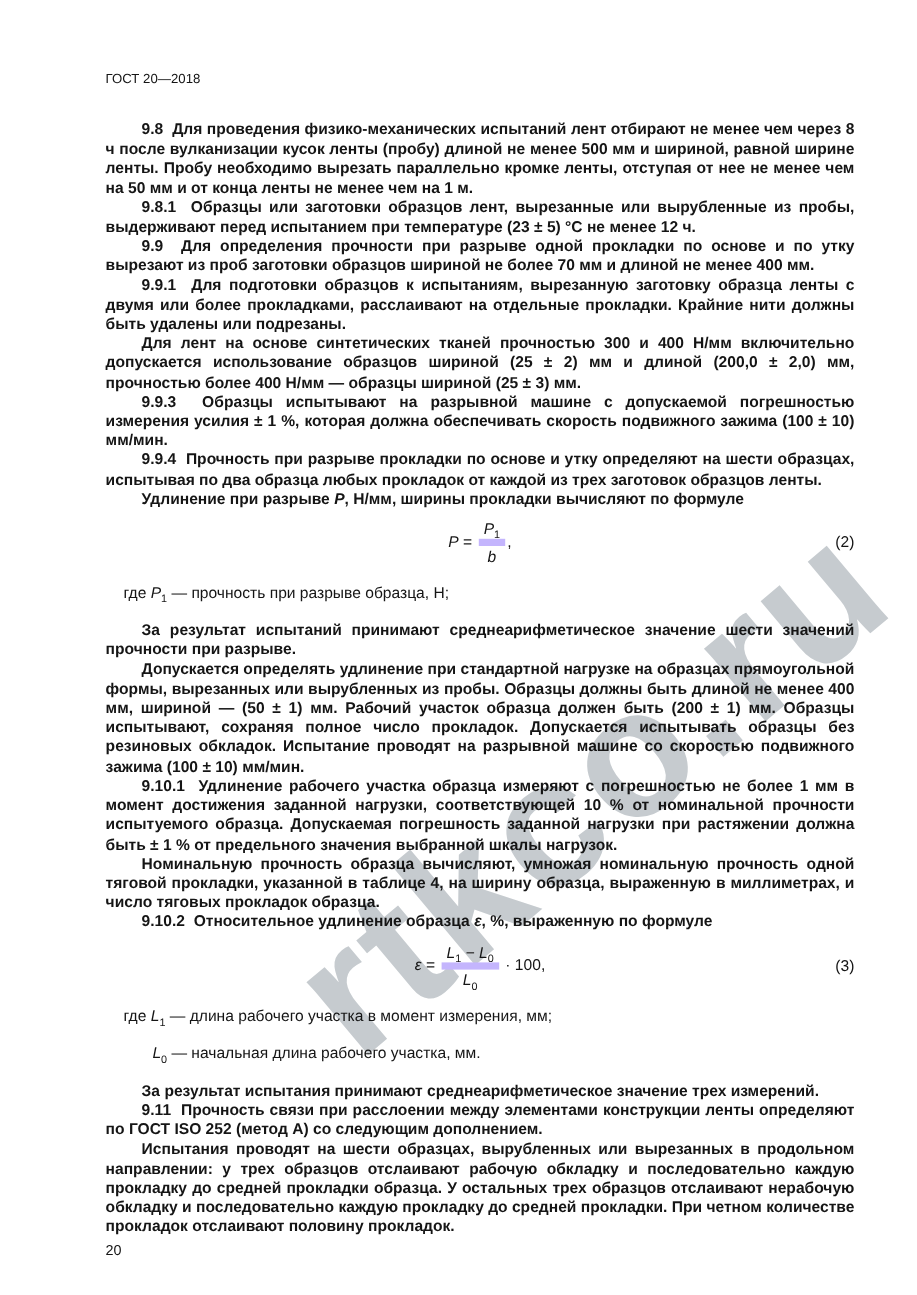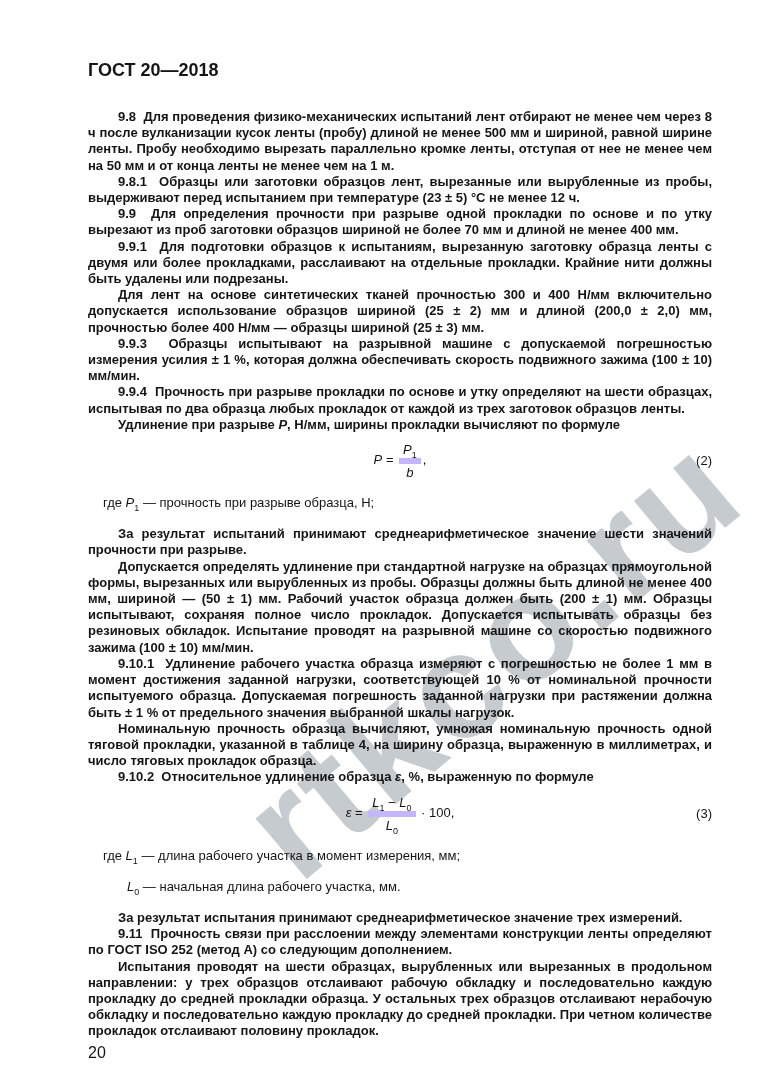--- a/index.html
+++ b/index.html
@@ -27,22 +27,22 @@
     color: #c6cbcf;
     white-space: nowrap;
     transform: rotate(-40deg);
     transform-origin: 0 0;
     z-index: 0;
     user-select: none;
   }
   .doc-header {
     position: relative;
     z-index: 1;
-    font-size: 18px;
-    font-weight: bold;
+    font-size: 11px;
+    font-weight: normal;
     margin: 0 0 28px 0;
   }
   .content {
     position: relative;
     z-index: 1;
     font-size: 13px;
     line-height: 16.2px;
     text-align: justify;
   }
   .para { margin: 0; text-indent: 30px; font-weight: bold; }
@@ -65,21 +65,21 @@
   .frac {
     display: inline-block;
     text-align: center;
     vertical-align: middle;
     margin: 0 2px;
   }
   .frac .fnum { display: block; border-bottom: 6px solid #c4b5fd; padding: 0 4px 1px 4px; line-height: 15px; }
   .frac .fden { display: block; padding: 1px 4px 0 4px; line-height: 15px; }
   .it { font-style: italic; }
   sub { font-size: 9px; line-height: 0; }
-  .page-number { margin: 4px 0 0 0; font-size: 16px; text-indent: 0; }
+  .page-number { margin: 4px 0 0 0; font-size: 12px; text-indent: 0; }
 </style>
 </head>
 <body>
 
 <div class="page">
   <div class="watermark">rtkco.ru</div>
   <p class="doc-header">ГОСТ 20—2018</p>
   <div class="content">
       <p class="para"><span>9.8&nbsp; Для проведения физико-механических испытаний лент отбирают не менее чем через 8 ч после вулканизации кусок ленты (пробу) длиной не менее 500 мм и шириной, равной ширине ленты. Пробу необходимо вырезать параллельно кромке ленты, отступая от нее не менее чем на 50 мм и от конца ленты не менее чем на 1 м.</span></p>
       <p class="para"><span>9.8.1&nbsp; Образцы или заготовки образцов лент, вырезанные или вырубленные из пробы, выдерживают перед испытанием при температуре (23 ± 5) °С не менее 12 ч.</span></p>

